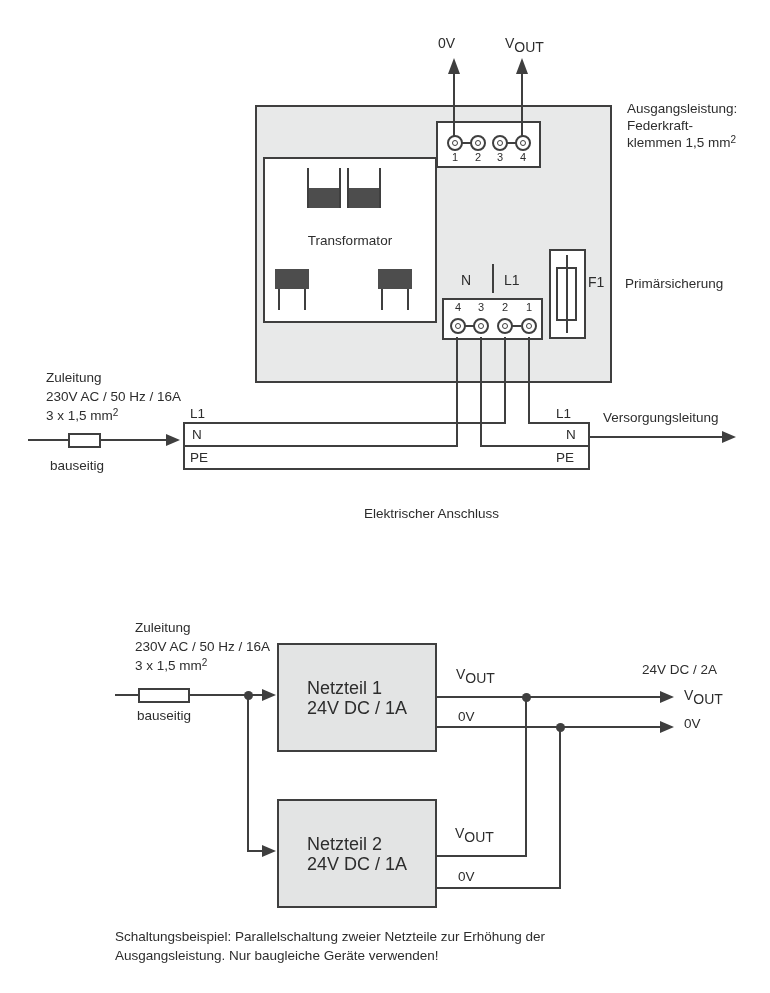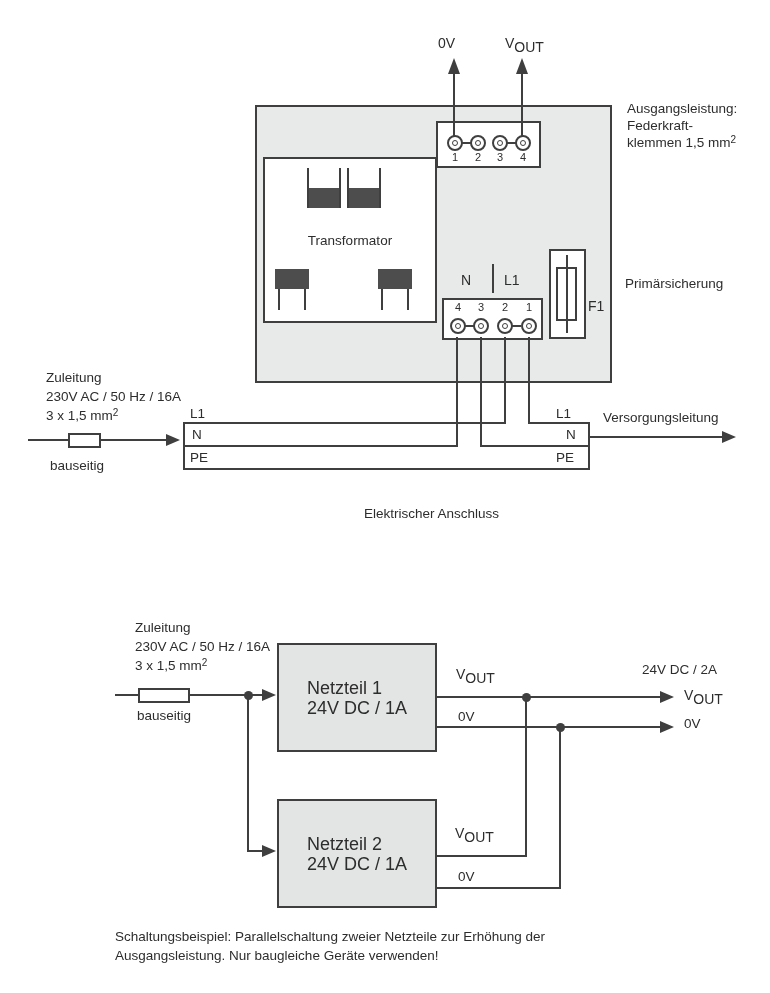--- a/index.html
+++ b/index.html
@@ -118,21 +118,21 @@
   <div class="circle" style="left:497px;top:318px;">
       <div class="dot"></div>
     </div>
   <div class="circle" style="left:521px;top:318px;">
       <div class="dot"></div>
     </div>
 
   <div class="box whitebox" style="left:549px;top:249px;width:37px;height:90px;"></div>
   <div class="vline" style="left:566px;top:255px;height:78px;z-index:2;"></div>
   <div class="box" style="left:556px;top:267px;width:21px;height:54px;background:transparent;z-index:3;"></div>
-  <div class="lbl lbl14" style="left:588px;top:274px;margin-top:24px;">F1</div>
+  <div class="lbl lbl14" style="left:588px;top:274px;">F1</div>
   <div class="lbl" style="left:625px;top:276px;">Primärsicherung</div>
 
   <div class="vline" style="left:456px;top:337px;height:110px;"></div>
   <div class="vline" style="left:480px;top:337px;height:110px;"></div>
   <div class="vline" style="left:504px;top:337px;height:87px;"></div>
   <div class="vline" style="left:528px;top:337px;height:87px;"></div>
 
   <div class="hline" style="left:183px;top:422px;width:323px;"></div>
   <div class="hline" style="left:528px;top:422px;width:62px;"></div>
   <div class="hline" style="left:183px;top:445px;width:275px;"></div>

